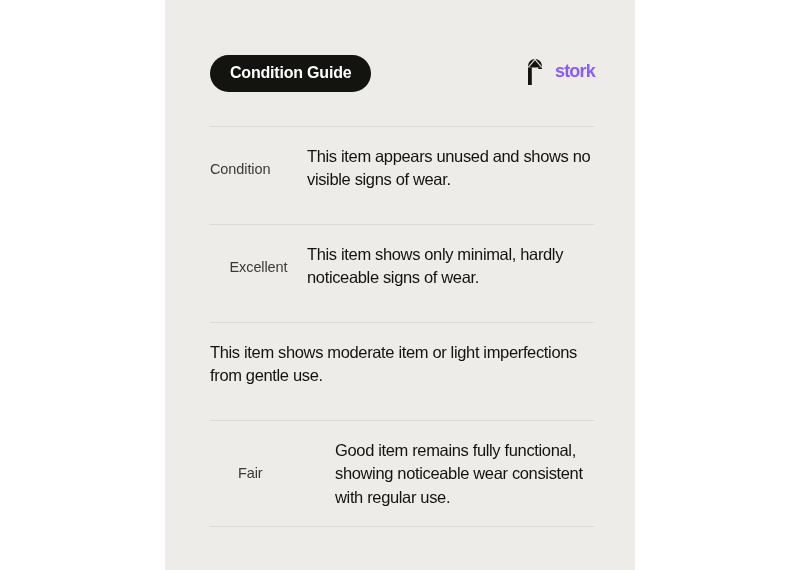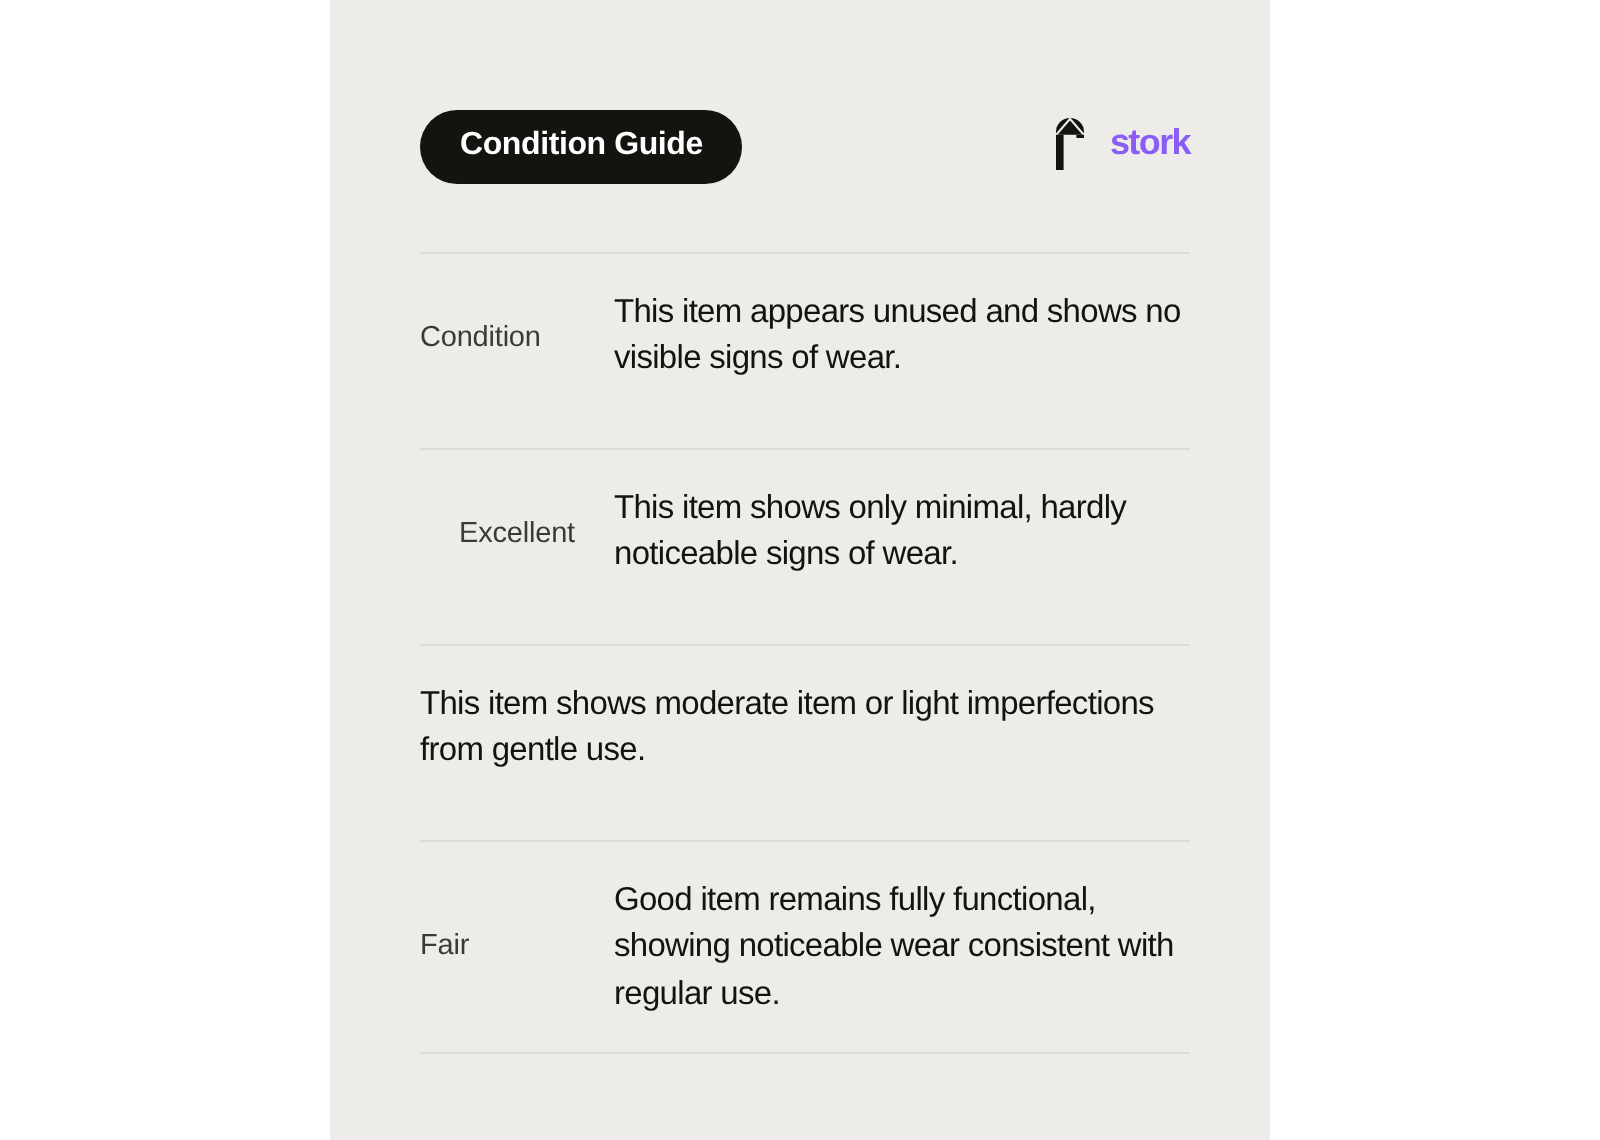--- a/index.html
+++ b/index.html
@@ -90,21 +90,21 @@
     flex: 1;
     font-size: 16.5px;
     color: #13130f;
     line-height: 1.42;
     letter-spacing: -0.35px;
     font-weight: 500;
   }
   .r1 .row-label { padding-top: 16px; }
   .r2 .row-label { padding-top: 16px; text-align: center; }
   .r3 .row-label { padding-top: 26px; }
-  .r4 .row-label { padding-top: 26px; }
+  .r4 .row-label { padding-top: 26px; margin-left: 28px; }
 </style>
 </head>
 <body>
 
 <div class="page">
 
   <div class="header">
     <div class="pill">Condition Guide</div>
     <div class="brand">
       <span class="brand-mark">

